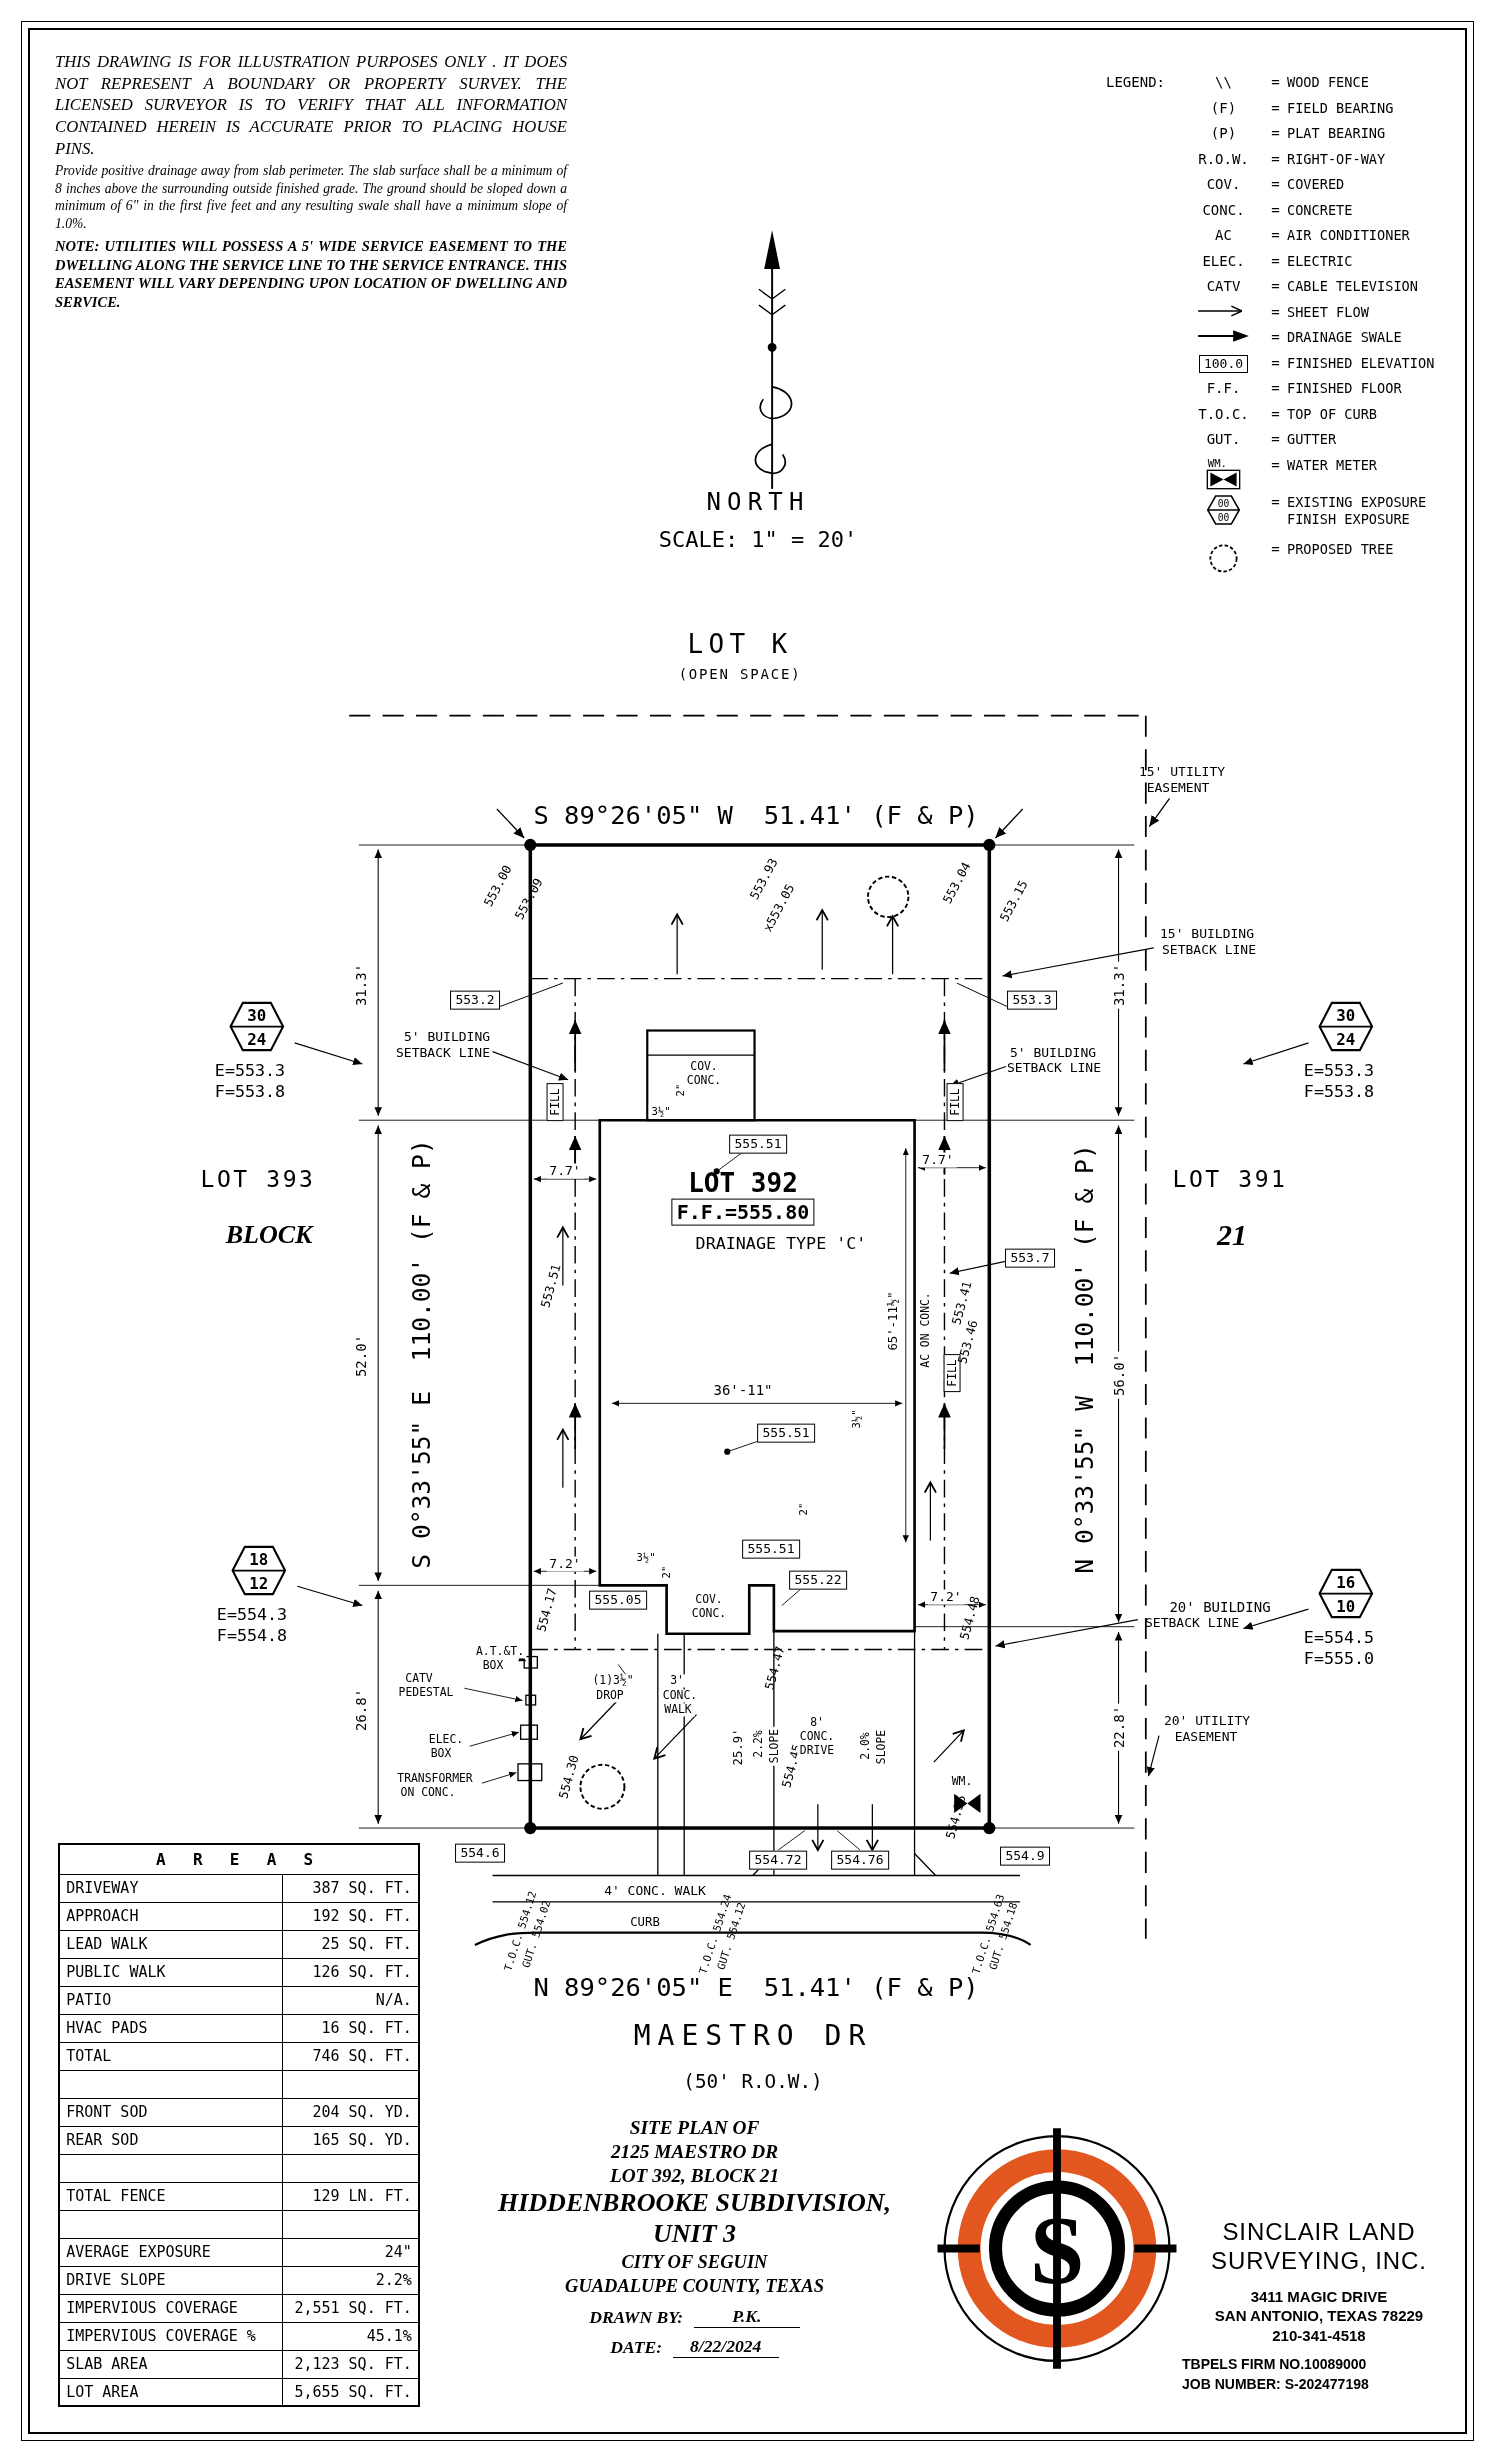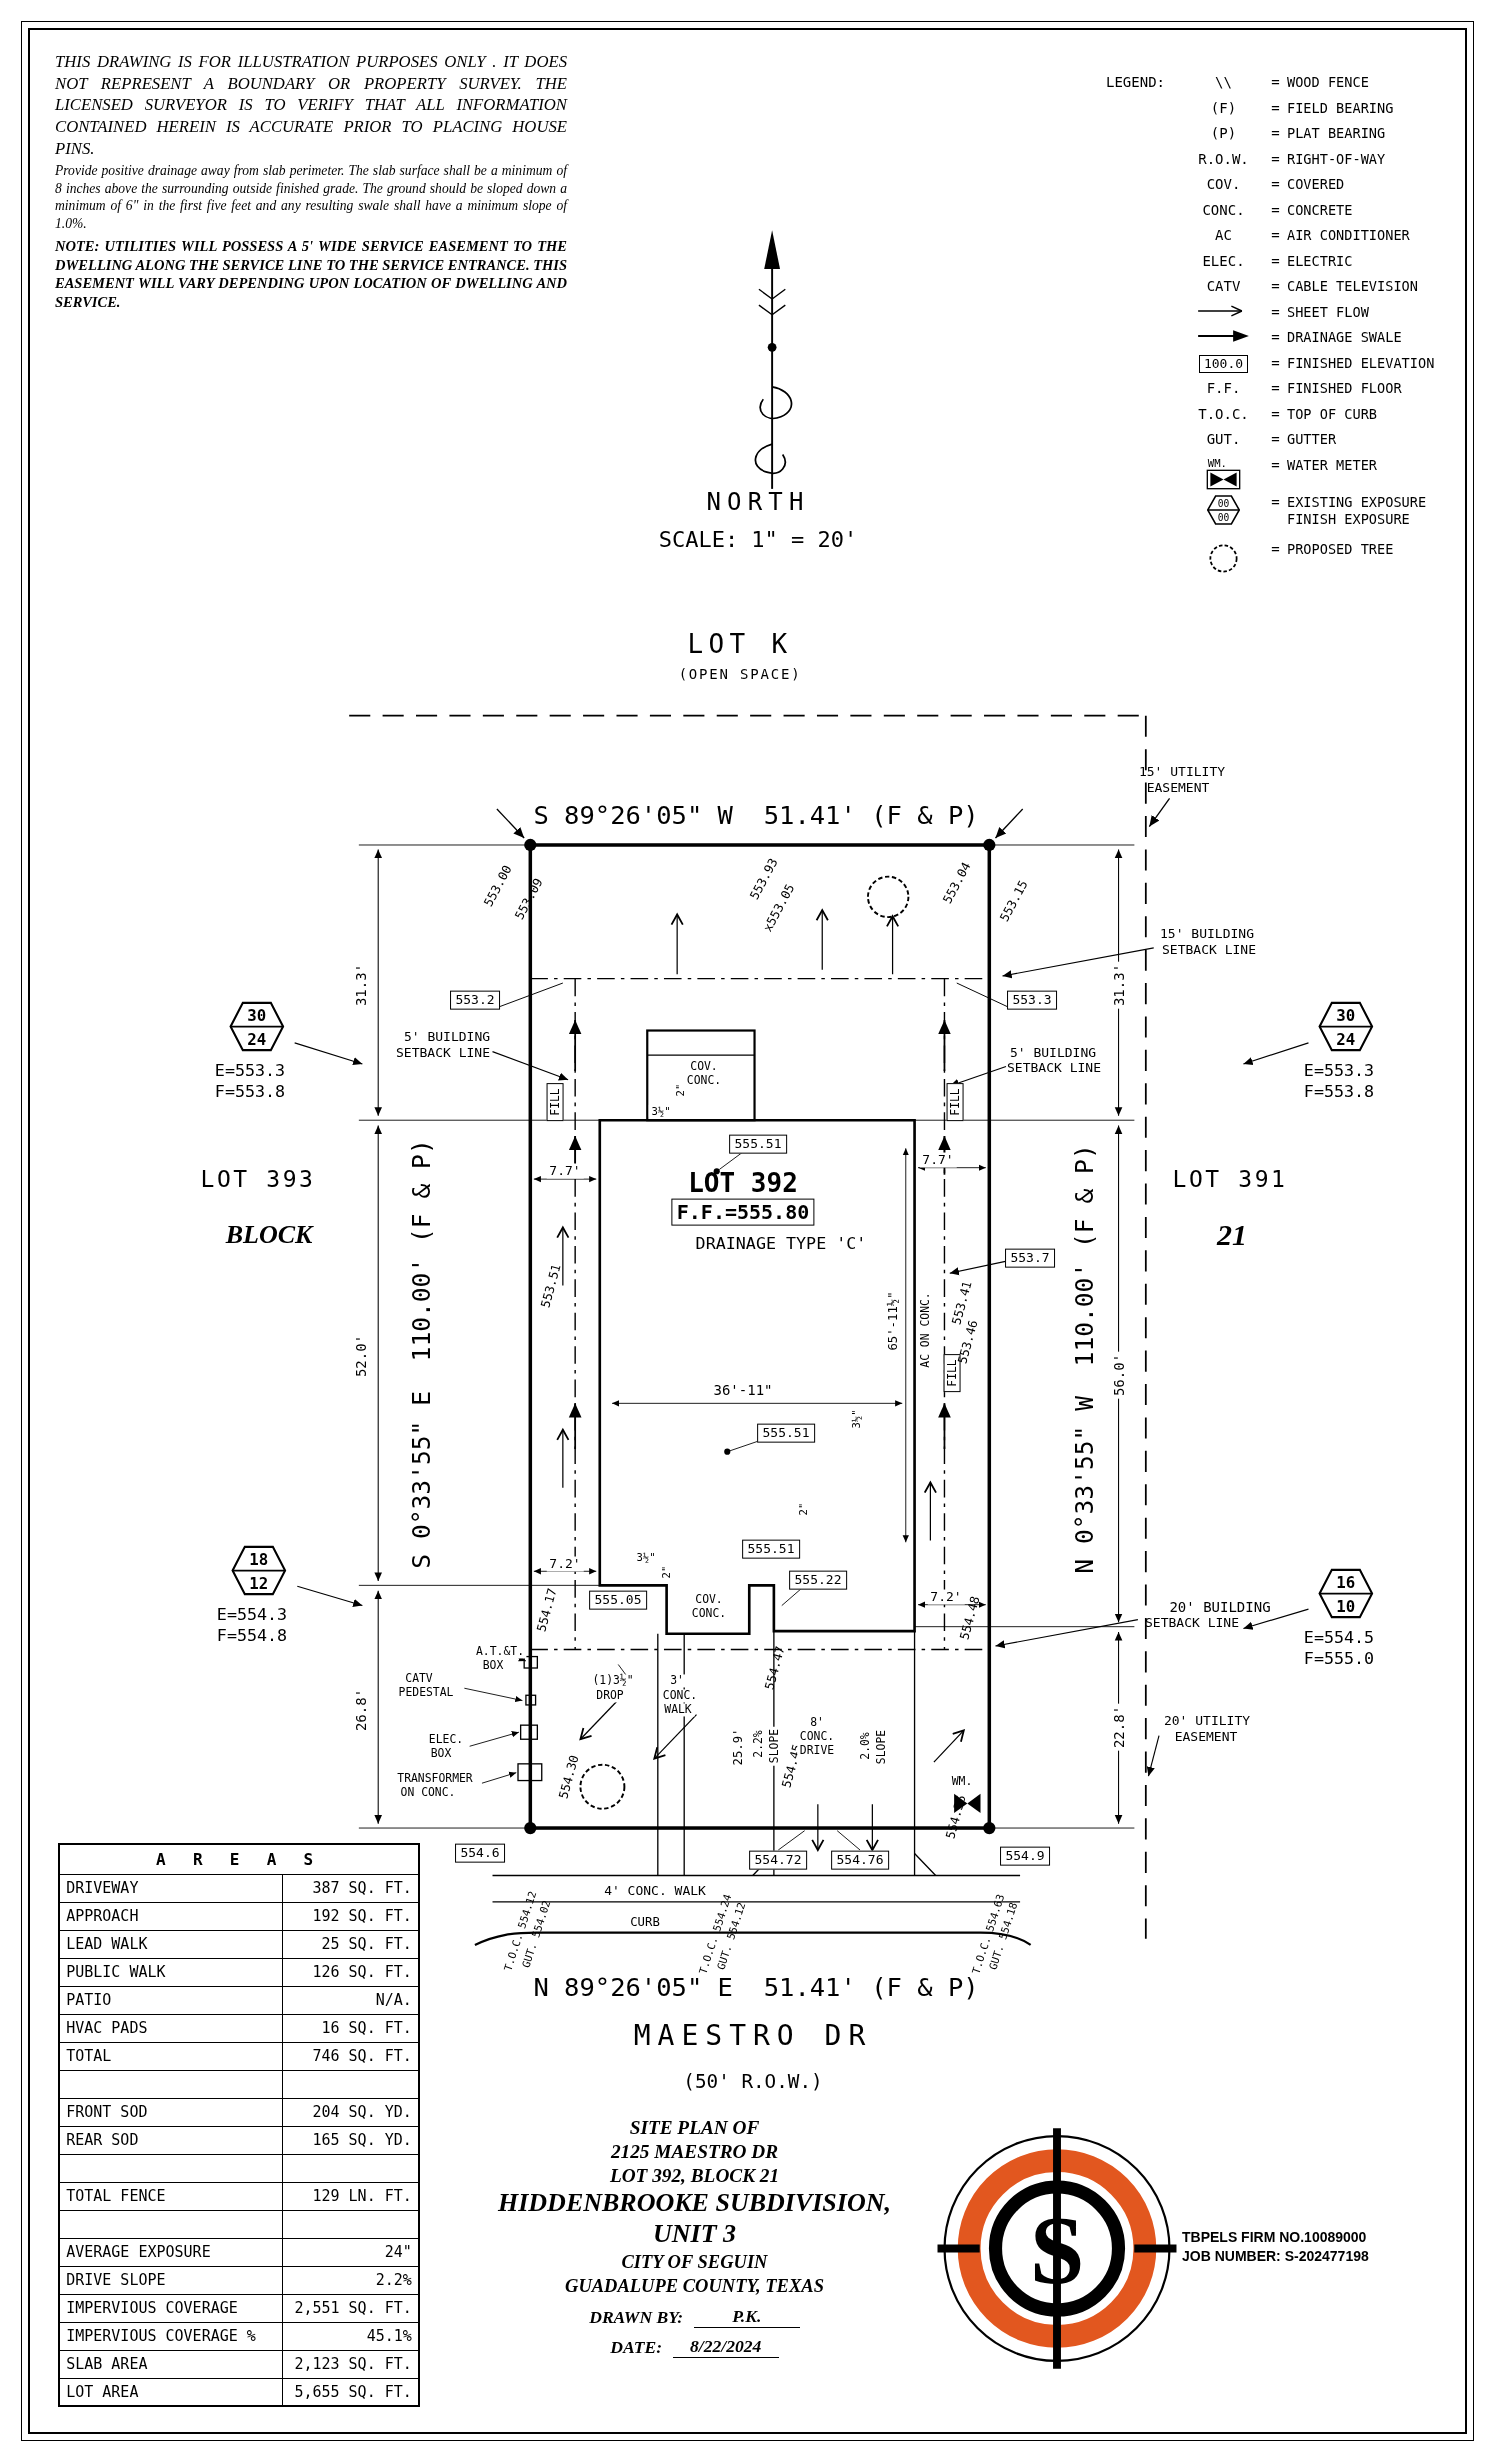--- a/index.html
+++ b/index.html
@@ -596,18 +596,27 @@
   <circle cx="140" cy="145" r="100" fill="none" stroke-width="26" stroke="#e2571f"></circle>
   <circle cx="140" cy="145" r="70" fill="none" stroke="#000" stroke-width="15"></circle>
   <circle cx="140" cy="145" r="56" fill="#fff" stroke="none"></circle>
   <line x1="4" y1="145" x2="52" y2="145" stroke="#000" stroke-width="9"></line>
   <line x1="228" y1="145" x2="276" y2="145" stroke="#000" stroke-width="9"></line>
   <text x="140" y="184" text-anchor="middle" font-family="Liberation Serif,serif" font-weight="bold" font-size="112" fill="#000">S</text>
   <line x1="140" y1="8" x2="140" y2="282" stroke="#000" stroke-width="9"></line>
 </svg>
 
 <div class="firm">
+  <div class="firm-name">
+    <div>SINCLAIR LAND</div>
+    <div>SURVEYING, INC.</div>
+  </div>
+  <div class="firm-addr">
+    <div>3411 MAGIC DRIVE</div>
+    <div>SAN ANTONIO, TEXAS 78229</div>
+    <div>210-341-4518</div>
+  </div>
   <div class="firm-reg">
     <div>TBPELS FIRM NO.10089000</div>
     <div>JOB NUMBER: S-202477198</div>
   </div>
 </div>
 
 
 </body></html>

